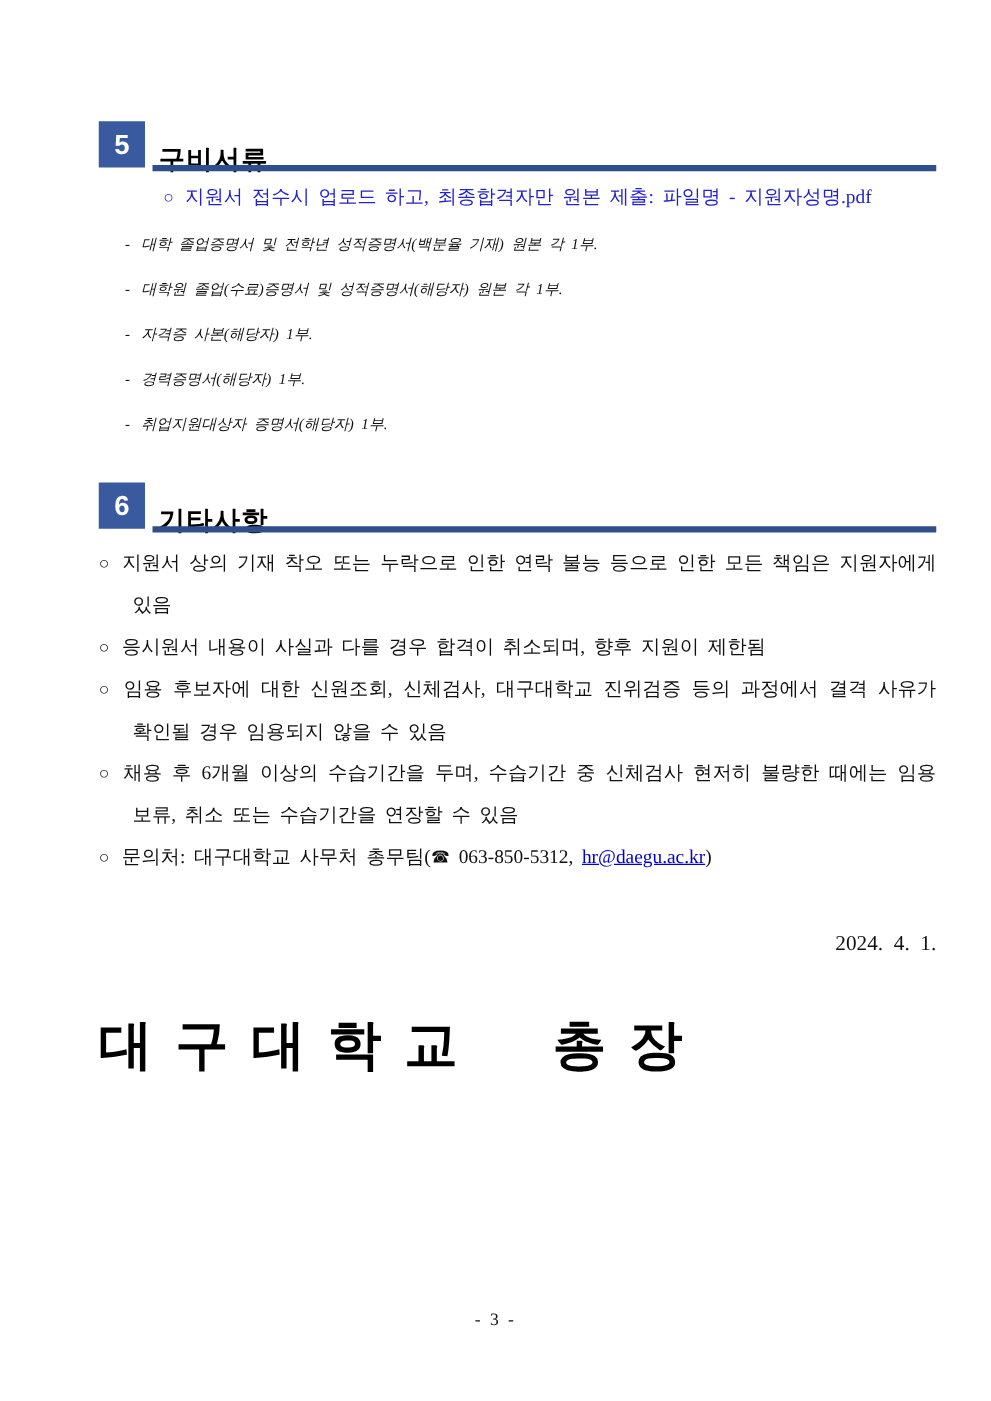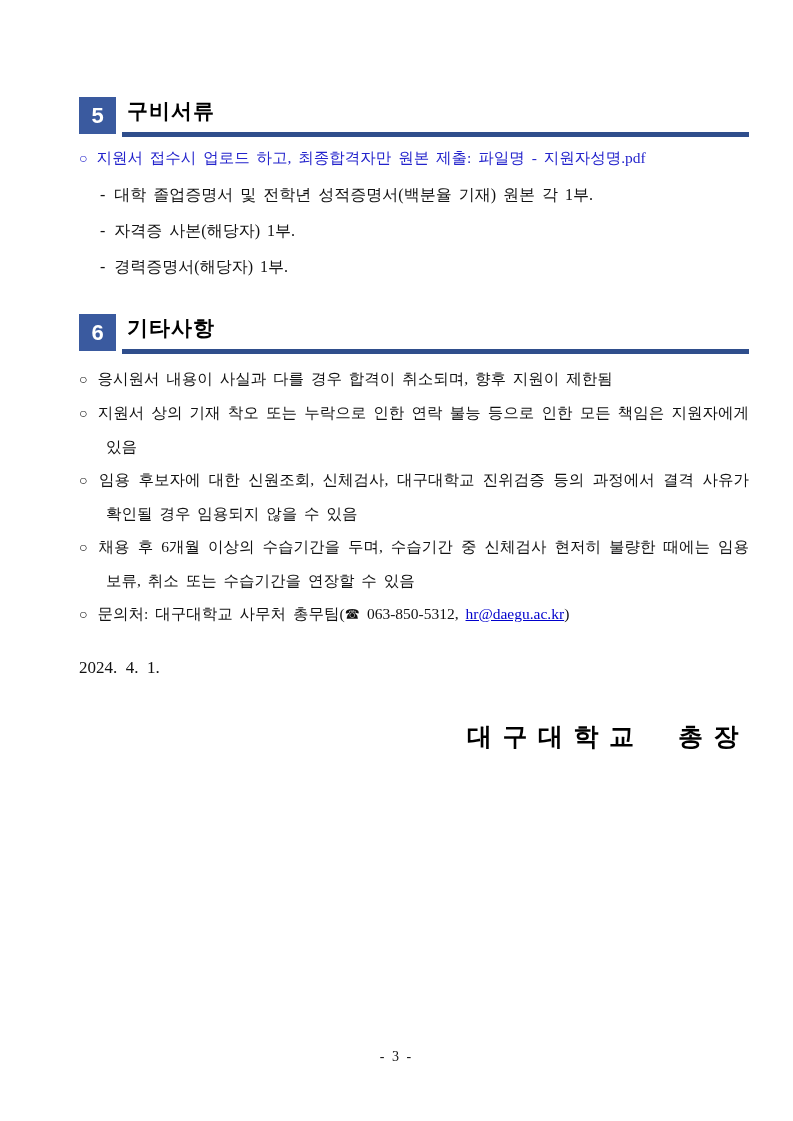--- a/index.html
+++ b/index.html
@@ -34,79 +34,81 @@
     color: #ffffff;
     font-family: "Liberation Sans", sans-serif;
     font-size: 22px;
     font-weight: bold;
     display: flex;
     align-items: center;
     justify-content: center;
   }
   .sec-title {
     position: absolute;
-    left: 48px; top: 0;
+    left: 48px; top: 16px;
     font-family: "Liberation Sans", sans-serif;
     font-size: 21px;
     font-weight: bold;
     color: #000000;
     letter-spacing: 1px;
   }
   .sec-rule {
     position: absolute;
     left: 43px; right: 0; bottom: 0;
     height: 5px;
     background: #2F4E8C;
   }
   
   .note-line {
     margin-top: 10px;
     color: #2323CC;
     font-size: 15.5px;
     line-height: 22px;
     word-spacing: 3px;
     white-space: nowrap;
+    text-align: center;
   }
   .note-line .bmark { margin-right: 9px; font-size: 14px; }
   .ditem {
     margin-top: 14px;
     margin-left: 21px;
-    font-size: 16px;
+    font-size: 12px;
     line-height: 22px;
     word-spacing: 3px;
     white-space: nowrap;
+    font-style: italic;
   }
   .ditem .dmark { margin-right: 9px; }
   
   .sec6 { margin-top: 36px; }
   .bullet {
     font-size: 15.5px;
     line-height: 33px;
     word-spacing: 3px;
     text-align: justify;
     padding-left: 27px;
     text-indent: -27px;
   }
   .bullet .bmark { margin-right: 10px; font-size: 14px; }
   .email-link {
     color: #0000CC;
     text-decoration: underline;
   }
   
   .date-line {
-    margin-top: 27px;
-    text-align: left;
+    margin-top: 42px;
+    text-align: right;
     font-size: 17px;
     white-space: pre;
     color: #111111;
   }
   .signature-line {
     margin-top: 42px;
-    text-align: right;
-    font-size: 25px;
+    text-align: left;
+    font-size: 43px;
     font-weight: bold;
     letter-spacing: 0.42em;
     white-space: pre;
     color: #000000;
   }
   .page-number {
     position: absolute;
     left: 0; right: 0;
     bottom: 56px;
     text-align: center;
@@ -123,32 +125,34 @@
 
     <div class="sec-header">
       <div class="sec-num">5</div>
       <div class="sec-title">구비서류</div>
       <div class="sec-rule"></div>
     </div>
 
     <div class="note-line"><span class="bmark">○</span><span>지원서 접수시 업로드 하고, 최종합격자만 원본 제출: 파일명 - 지원자성명.pdf</span></div>
 
     <div class="ditem"><span class="dmark">-</span><span>대학 졸업증명서 및 전학년 성적증명서(백분율 기재) 원본 각 1부.</span></div>
+    <div class="ditem"><span class="dmark">-</span><span>대학원 졸업(수료)증명서 및 성적증명서(해당자) 원본 각 1부.</span></div>
     <div class="ditem"><span class="dmark">-</span><span>자격증 사본(해당자) 1부.</span></div>
     <div class="ditem"><span class="dmark">-</span><span>경력증명서(해당자) 1부.</span></div>
+    <div class="ditem"><span class="dmark">-</span><span>취업지원대상자 증명서(해당자) 1부.</span></div>
 
     <div class="sec6">
       <div class="sec-header">
         <div class="sec-num">6</div>
         <div class="sec-title">기타사항</div>
         <div class="sec-rule"></div>
       </div>
 
+      <p class="bullet"><span class="bmark">○</span><span>지원서 상의 기재 착오 또는 누락으로 인한 연락 불능 등으로 인한 모든 책임은 지원자에게 있음</span></p>
       <p class="bullet"><span class="bmark">○</span><span>응시원서 내용이 사실과 다를 경우 합격이 취소되며, 향후 지원이 제한됨</span></p>
-      <p class="bullet"><span class="bmark">○</span><span>지원서 상의 기재 착오 또는 누락으로 인한 연락 불능 등으로 인한 모든 책임은 지원자에게 있음</span></p>
       <p class="bullet"><span class="bmark">○</span><span>임용 후보자에 대한 신원조회, 신체검사, 대구대학교 진위검증 등의 과정에서 결격 사유가 확인될 경우 임용되지 않을 수 있음</span></p>
       <p class="bullet"><span class="bmark">○</span><span>채용 후 6개월 이상의 수습기간을 두며, 수습기간 중 신체검사 현저히 불량한 때에는 임용 보류, 취소 또는 수습기간을 연장할 수 있음</span></p>
 
       <p class="bullet"><span class="bmark">○</span><span>문의처: 대구대학교 사무처 총무팀(☎ 063-850-5312, </span><a href="#" class="email-link">hr@daegu.ac.kr</a><span>)</span></p>
     </div>
 
     <div class="date-line">2024.  4.  1.</div>
     <div class="signature-line">대구대학교  총장</div>
   </div>
 

